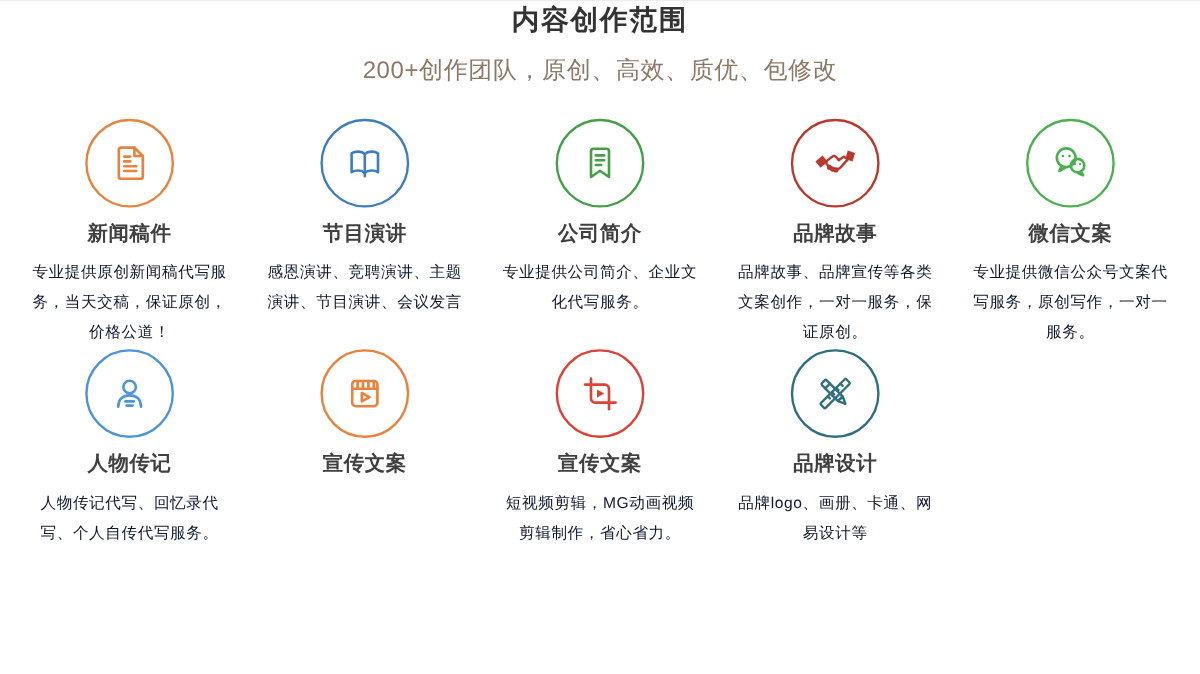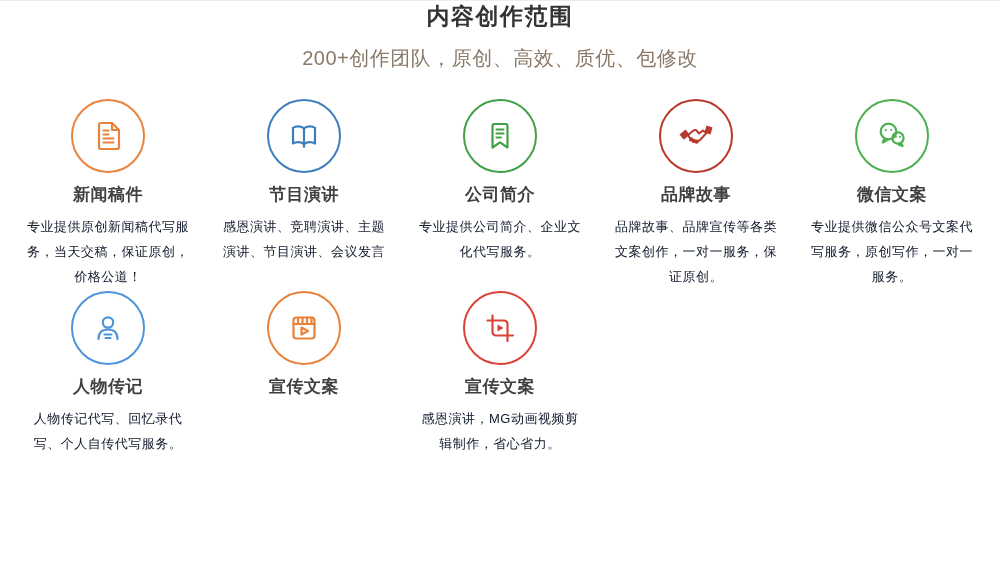--- a/index.html
+++ b/index.html
@@ -174,16 +174,35 @@
         <div class="circle" style="color: rgb(219, 67, 54);">
           <span>
             <svg class="icon-svg" viewBox="0 0 40 40" fill="none" stroke="currentColor" stroke-width="2.2" stroke-linecap="round" stroke-linejoin="round">
               <path d="M12.5 7.5 V24 a3.5 3.5 0 0 0 3.5 3.5 H33"></path>
               <path d="M7.5 12.5 H24 a3.5 3.5 0 0 1 3.5 3.5 V33"></path>
               <path fill="currentColor" stroke="none" d="M17.5 16.5 L23.5 20 L17.5 23.5 Z"></path>
             </svg>
           </span>
         </div>
         <h3>宣传文案</h3>
-        <p>感恩演讲，MG动画视频剪辑制作，省心省力。</p>
+        <p>短视频剪辑，MG动画视频剪辑制作，省心省力。</p>
+      </div>
+      <div class="card">
+        <div class="circle" style="color: rgb(47, 111, 126);">
+          <span>
+            <svg class="icon-svg" viewBox="0 0 40 40" fill="none" stroke="currentColor" stroke-width="2" stroke-linecap="round" stroke-linejoin="round">
+              <g transform="rotate(45 20 20)">
+                <rect x="17.2" y="5" width="5.6" height="30" rx="1.2"></rect>
+                <path d="M17.2 11 h2.6 M17.2 16 h2.6 M17.2 21 h2.6 M17.2 26 h2.6"></path>
+              </g>
+              <g transform="rotate(-45 20 20)">
+                <rect x="17.2" y="6" width="5.6" height="20" rx="1.2"></rect>
+                <path d="M17.2 26 L20 32 L22.8 26 Z"></path>
+                <path d="M17.2 11 h5.6"></path>
+              </g>
+            </svg>
+          </span>
+        </div>
+        <h3>品牌设计</h3>
+        <p>品牌logo、画册、卡通、网易设计等</p>
       </div>
     </div>
 </div>
 
 </body></html>

